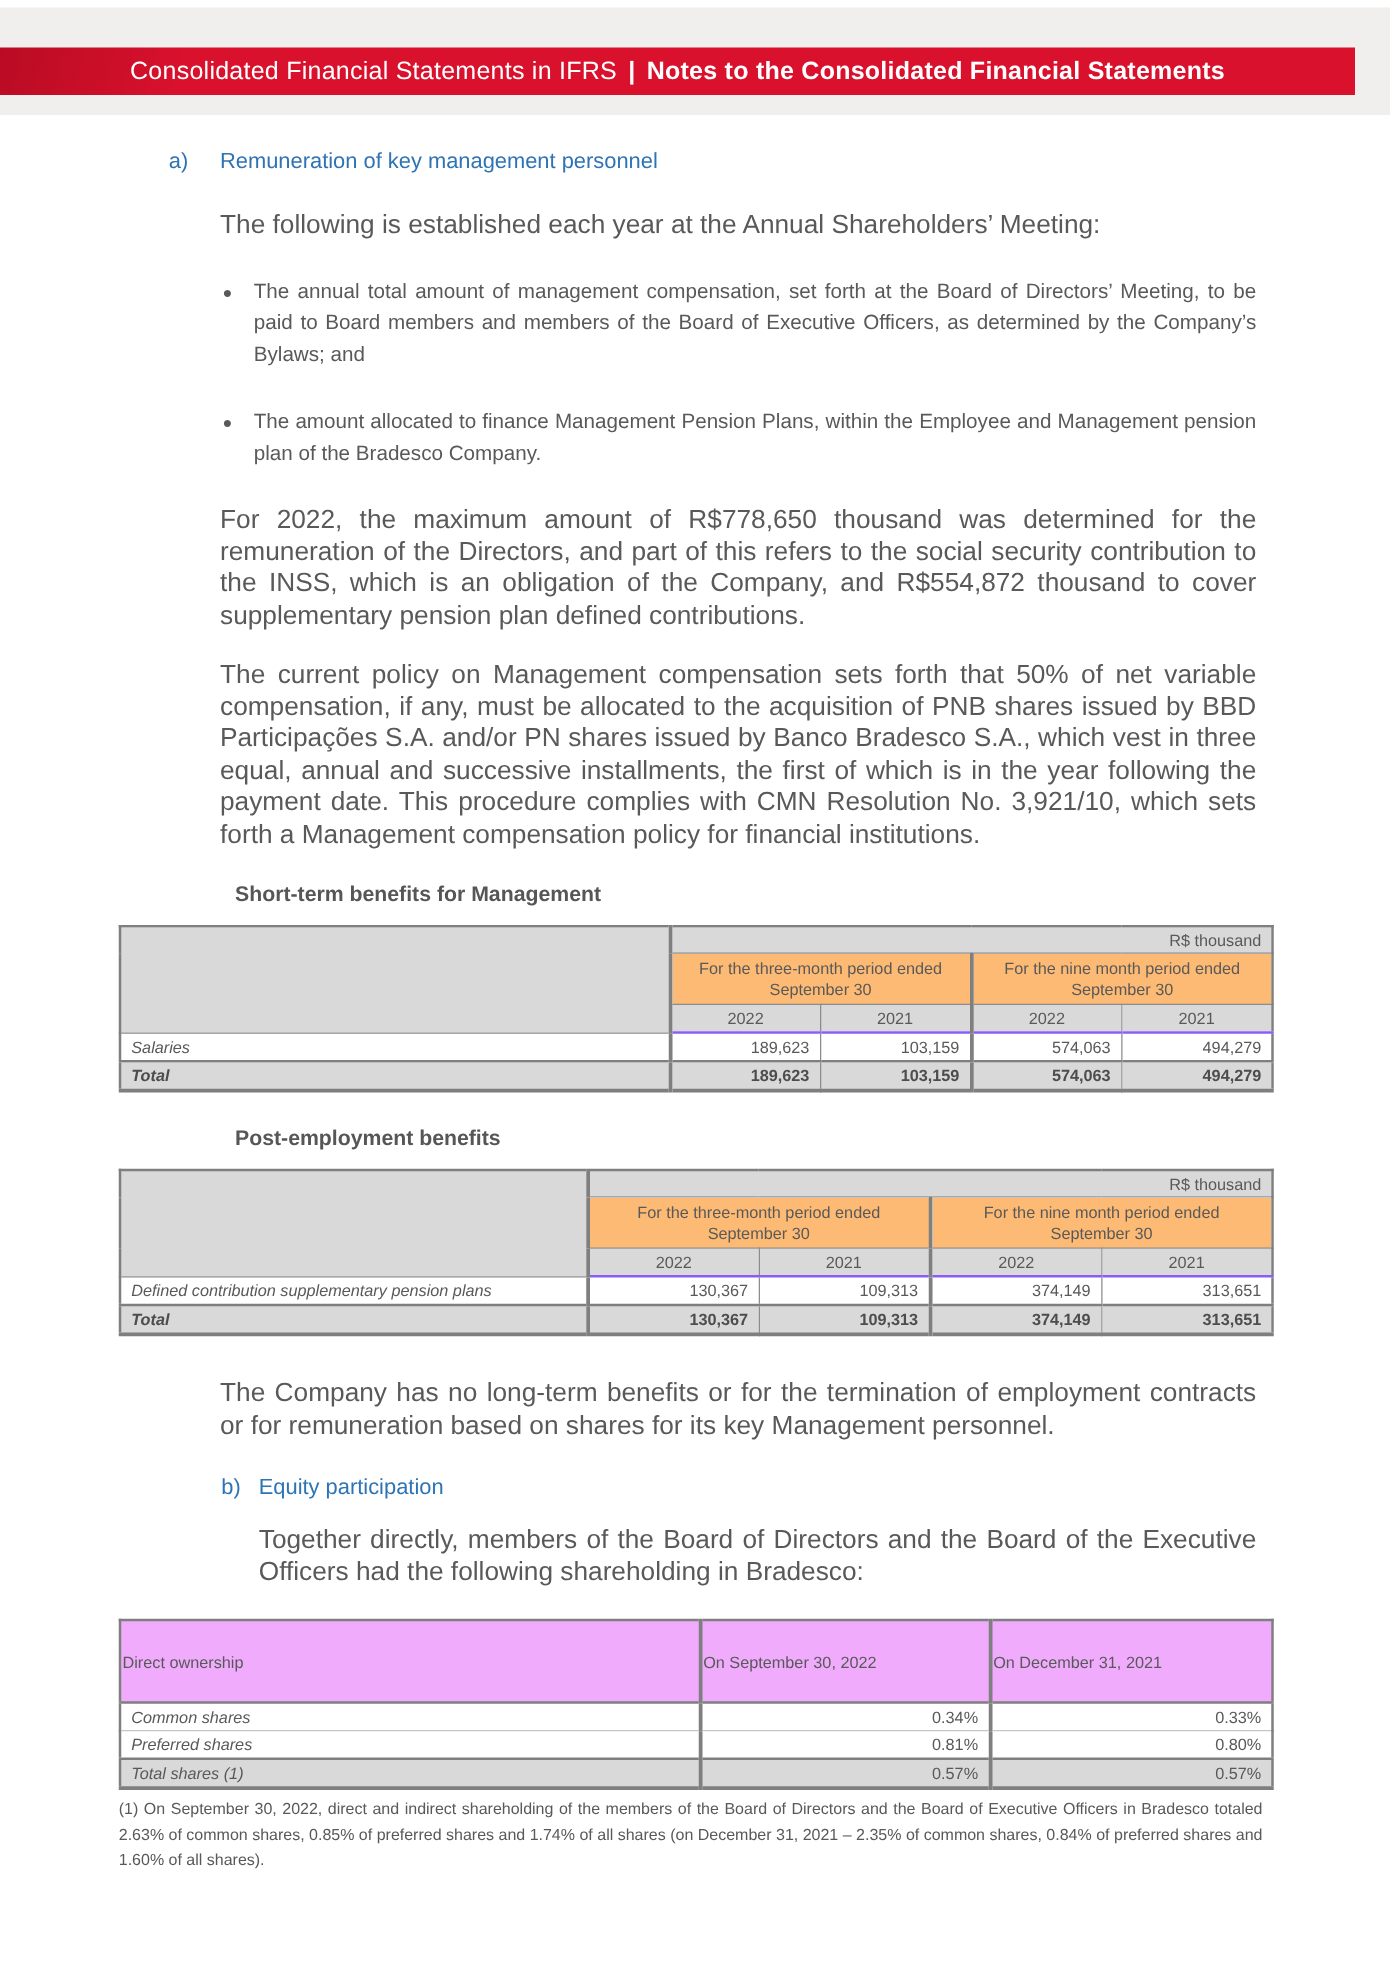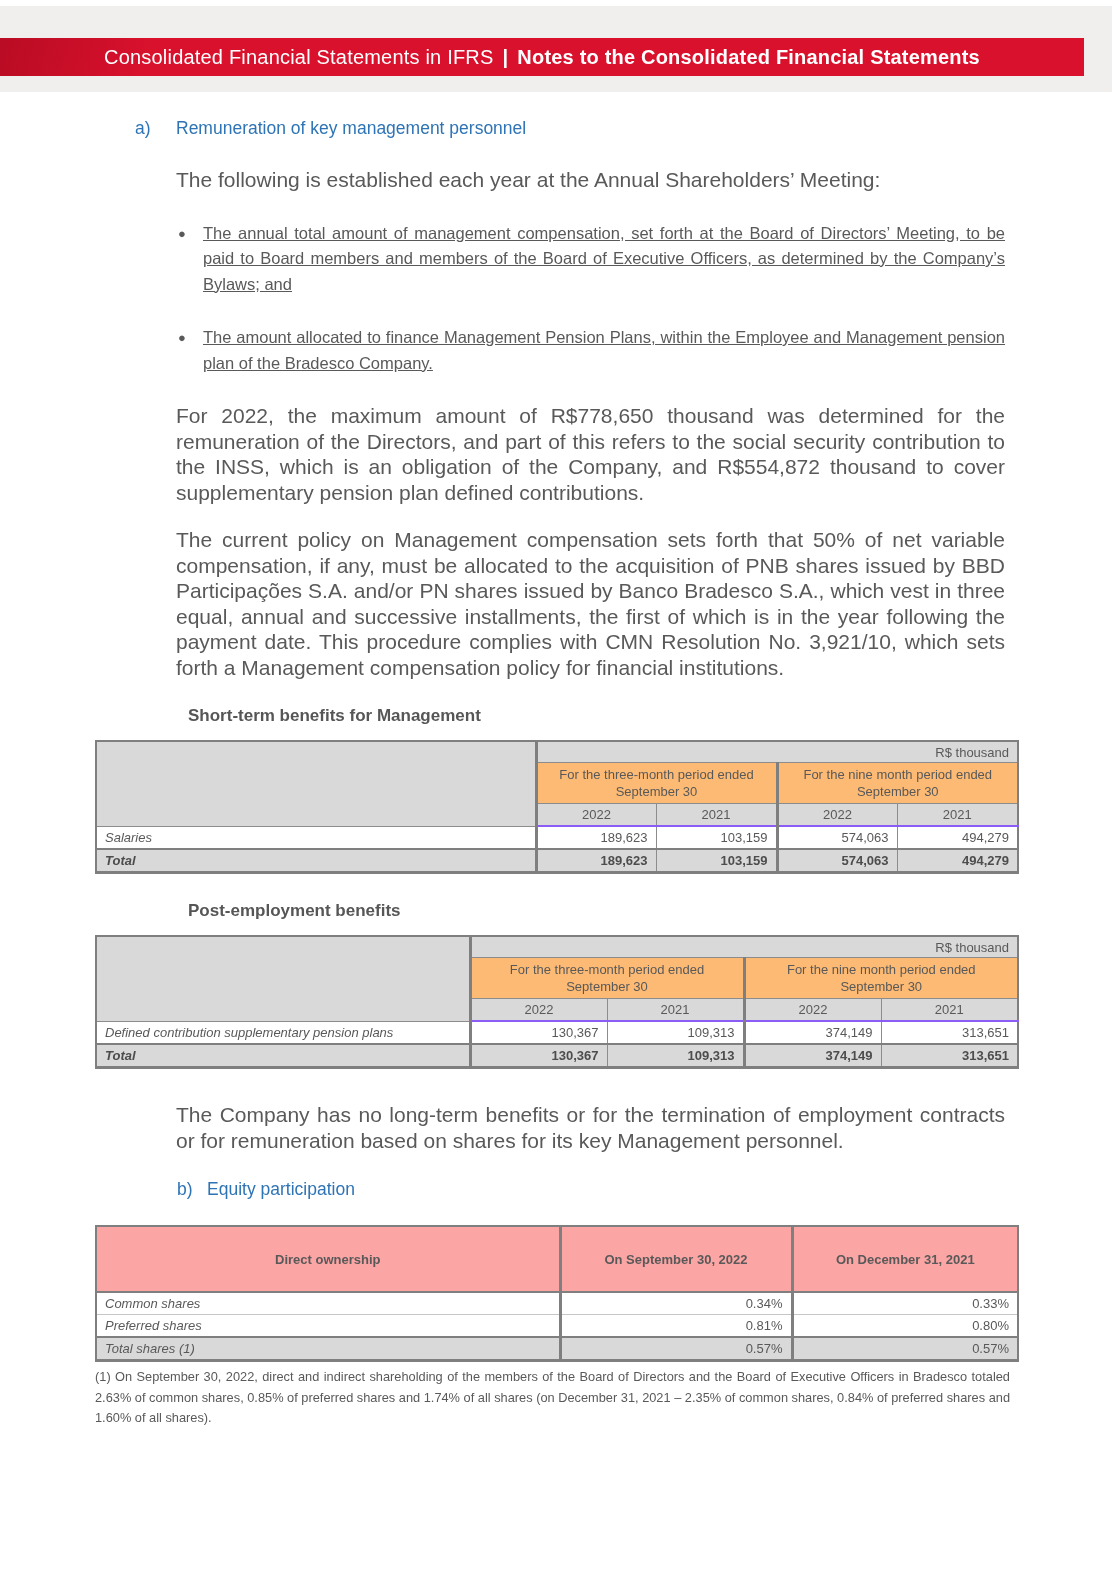--- a/index.html
+++ b/index.html
@@ -41,21 +41,21 @@
   .para.intro { margin-top:28px; text-align:left; }
   .para.p1 { margin-top:27px; }
   .para.p2 { margin-top:22px; }
   .para.closing { margin-top:33px; }
   .para.together { margin:19px 0 0 207px; width:798px; }
   .bullet {
     display:flex; margin:28px 0 0 178px; width:827px;
     font-size:16.5px; line-height:25.5px;
   }
   .bullet .dot { width:25px; flex:none; font-size:13px; }
-  .bullet .btext { text-align:justify;text-decoration:underline; }
+  .bullet .btext { text-align:justify; }
   .table-title {
     margin:26px 0 0 188px; font-size:17px; color:#565656;font-weight:bold;
   }
   .table-title.t2 { margin-top:27px; }
   
   table.fin {
     border-collapse:collapse; table-layout:fixed;
     width:922px; margin:14px 0 0 95px;
     font-size:13px; color:#595959;
     border:2px solid #7f7f7f; border-bottom:3px solid #7f7f7f;
@@ -81,22 +81,22 @@
   td.num { text-align:right; }
   td.gsep { border-left:3px solid #7f7f7f !important; }
   
   table.own {
     border-collapse:collapse; table-layout:fixed;
     width:922px; margin:25px 0 0 95px;
     font-size:13px; color:#595959;
     border:2px solid #7f7f7f; border-bottom:3px solid #7f7f7f;
   }
   table.own td.head {
-    background:#fca5a5; height:62px; text-align:center; vertical-align:middle;
-    border:1px solid #8c8c8c; border-bottom:2px solid #7f7f7f;font-weight:bold;
+    background:#f0abfc; height:62px; text-align:left; vertical-align:middle;
+    border:1px solid #8c8c8c; border-bottom:2px solid #7f7f7f;
   }
   table.own tr.orow td { background:#ffffff; border-bottom:1px solid #c6c6c6; padding:3px 8px; }
   table.own tr.orow.last td { background:#d9d9d9; border-top:2px solid #7f7f7f; }
   .footnote {
     margin:5px 0 0 95px; width:915px;
     font-size:12.8px; line-height:20.5px; text-align:justify; color:#595959;
   }
   .page-num {
     margin-top:42px; padding-left:92px; text-align:center;
     color:#c00000; font-size:15px;
@@ -229,20 +229,21 @@
   </tbody>
     </table>
 
   <div class="para closing">The Company has no long-term benefits or for the termination of employment contracts or for remuneration based on shares for its key Management personnel.</div>
 
   <div class="sec-heading b">
     <span class="sec-label">b)</span>
     <span>Equity participation</span>
   </div>
 
+  <div class="para together">Together directly, members of the Board of Directors and the Board of the Executive Officers had the following shareholding in Bradesco:</div>
 
   <table class="own">
     <colgroup>
         <col style="width:464px">
         <col style="width:232px">
         <col style="width:226px">
       </colgroup>
     <tbody>
         <tr>
       <td class="head">Direct ownership</td>

